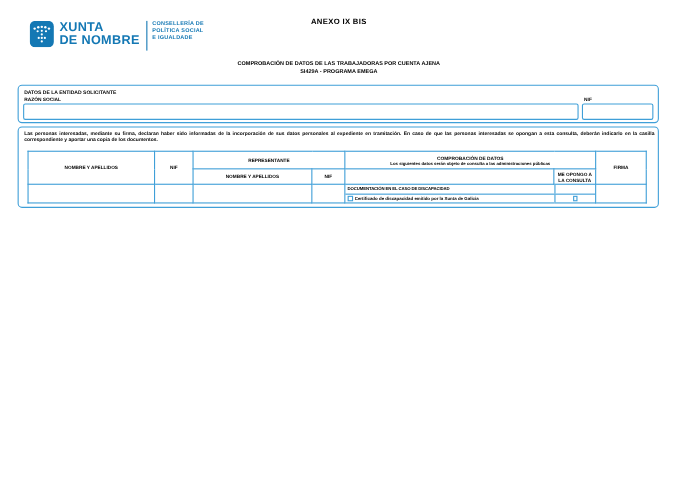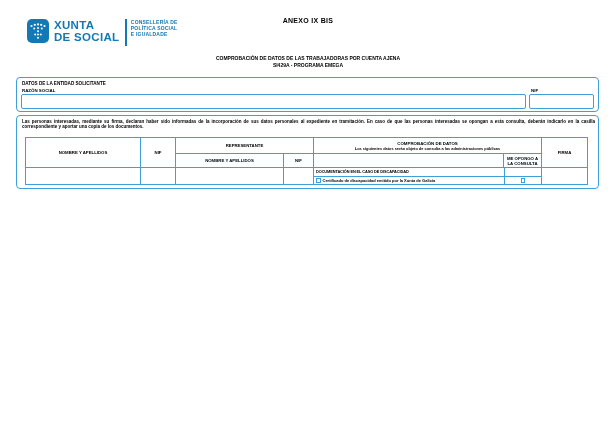--- a/index.html
+++ b/index.html
@@ -89,21 +89,21 @@
         <circle cx="14.8" cy="9.4" r="1" fill="#fff"></circle>
         <circle cx="11" cy="12.3" r="1" fill="#fff"></circle>
         <circle cx="11" cy="15.5" r="1" fill="#fff"></circle>
         <circle cx="8.2" cy="15.5" r="1" fill="#fff"></circle>
         <circle cx="13.8" cy="15.5" r="1" fill="#fff"></circle>
         <circle cx="11" cy="18.7" r="1" fill="#fff"></circle>
       </svg>
     </span>
     <span class="brand">
       <span>XUNTA</span><br>
-      <span>DE SOCIAL</span>
+      <span>DE NOMBRE</span>
     </span>
     <span class="logo-div"></span>
     <span class="dept">
       <span>CONSELLERÍA DE</span><br>
       <span>POLÍTICA SOCIAL</span><br>
       <span>E IGUALDADE</span>
     </span>
   </div>
 
   <div class="doc-title">

